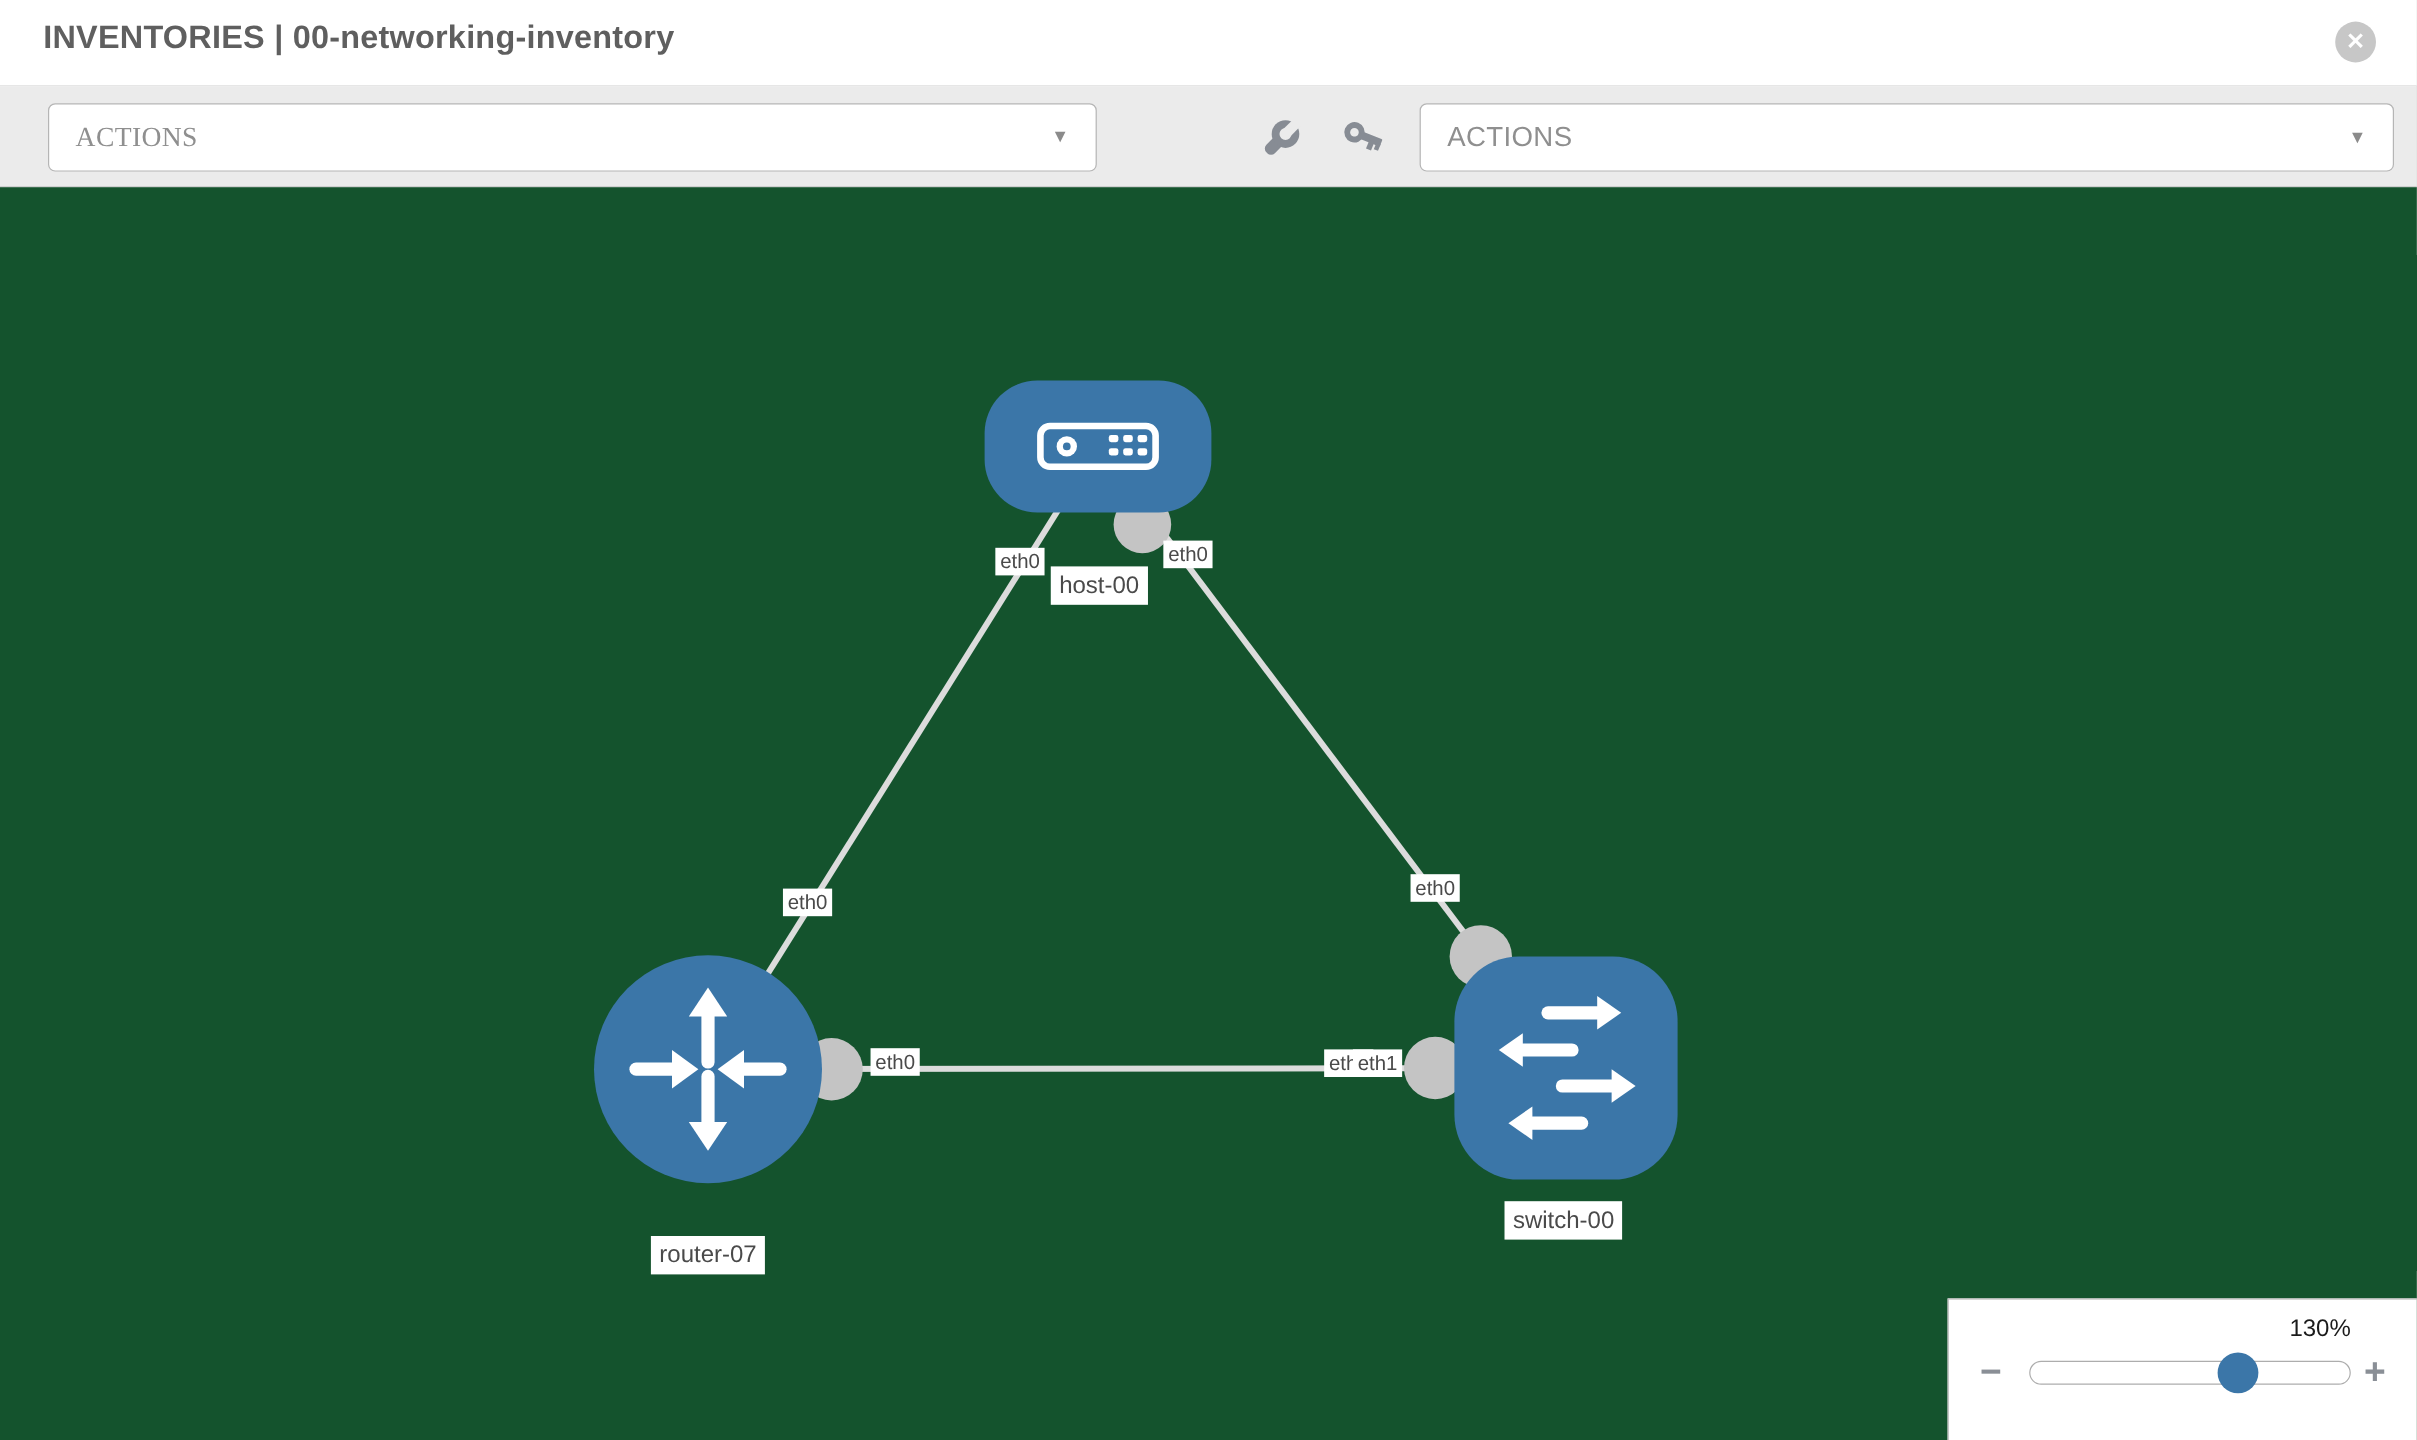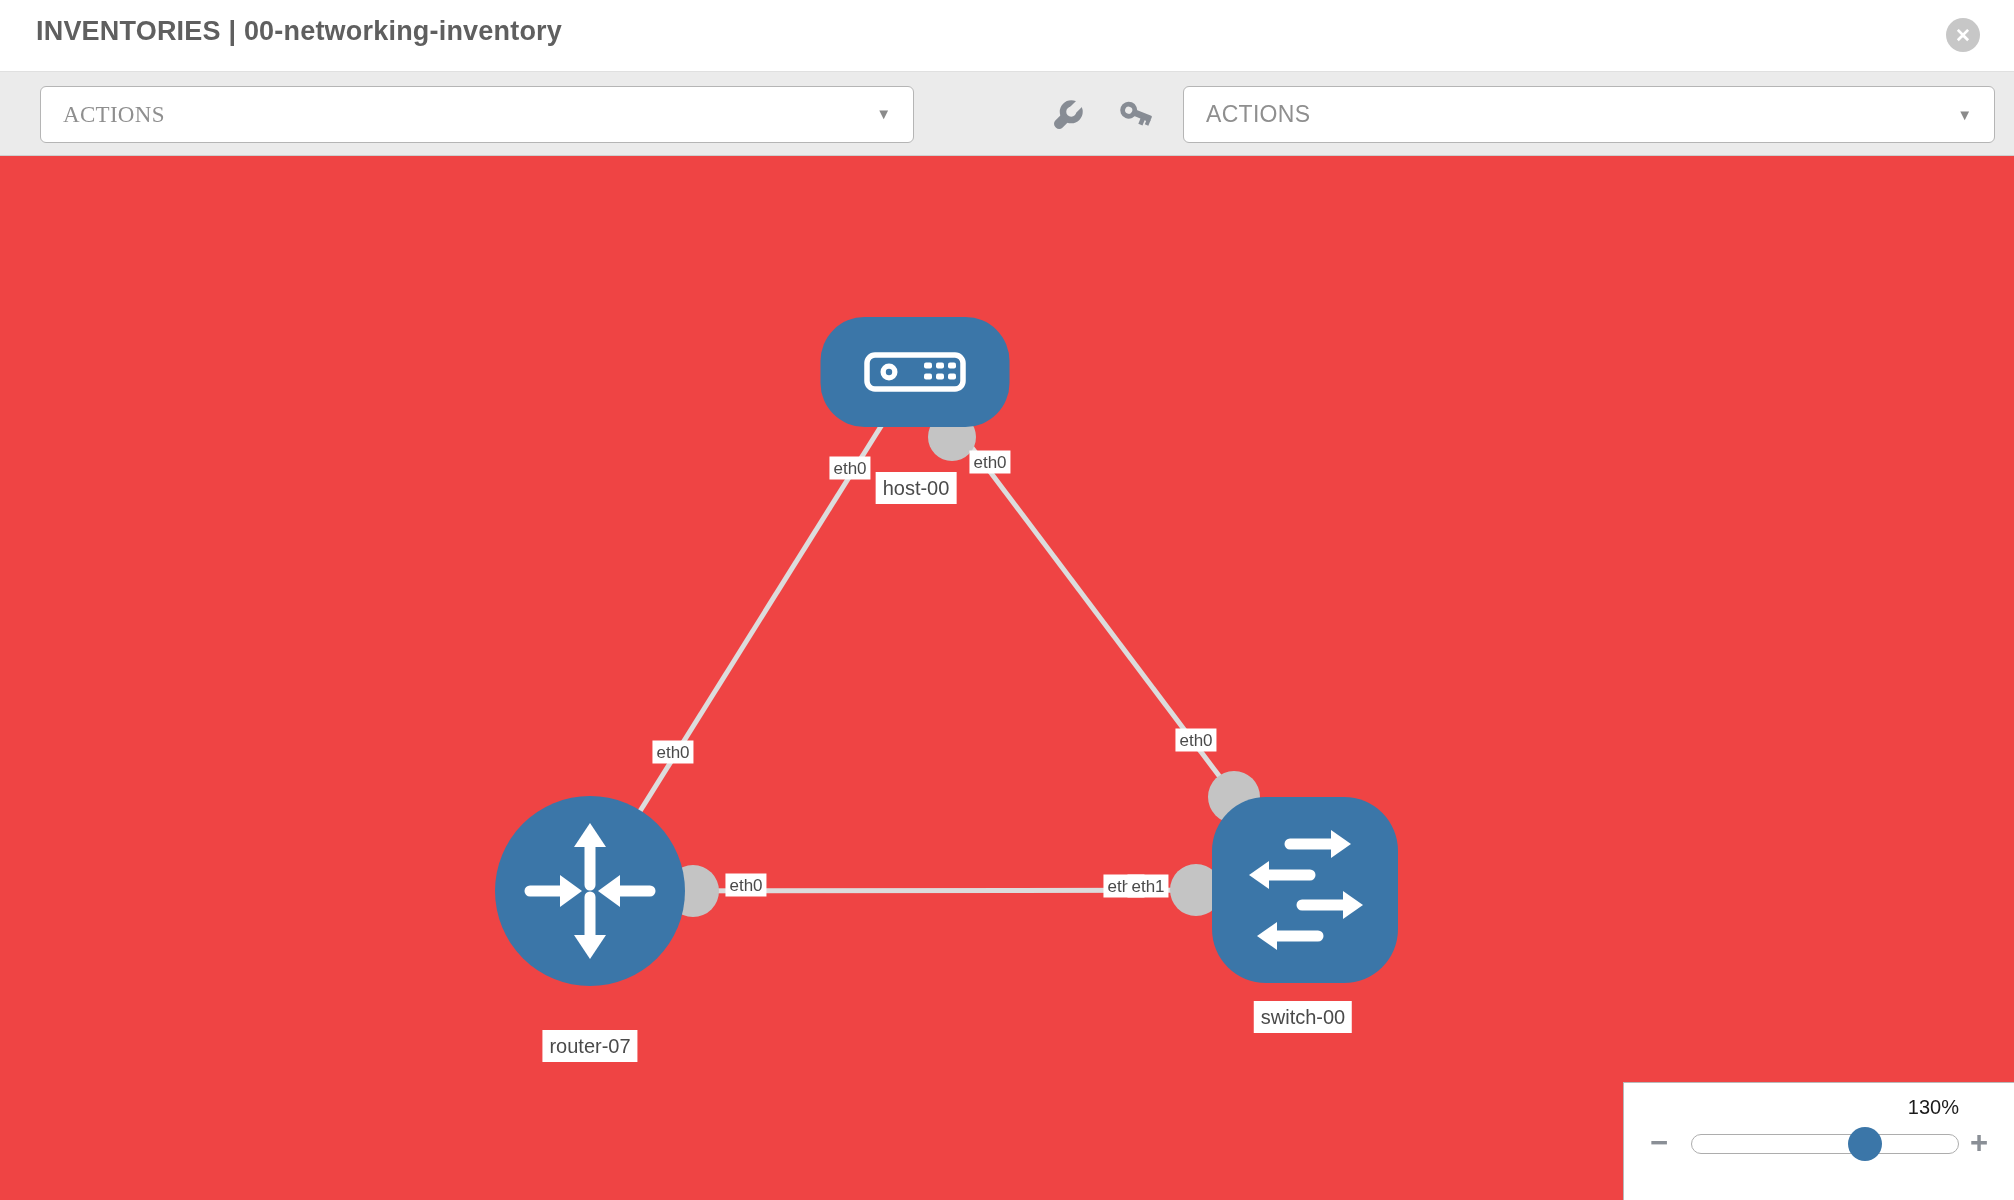--- a/index.html
+++ b/index.html
@@ -40,21 +40,21 @@
   .select-box .caret{font-size:15px;color:#8b8b8b;}
   #actions-select{left:40px;width:874px;font-family:Liberation Serif, serif;}
   #search-select{left:1183px;width:812px;}
   .tool-icon{position:absolute;top:26px;width:36px;height:36px;cursor:pointer;}
   #wrench-btn{left:1049px;}
   #key-btn{left:1117px;}
 
   
   .canvas{
     position:absolute;left:0;top:156px;width:2014px;height:1044px;
-    background:#ef4444;overflow:hidden;
+    background:#14532d;overflow:hidden;
   }
   .canvas svg{position:absolute;left:0;top:0;}
   #labels-layer{position:absolute;left:0;top:0;width:100%;height:100%;pointer-events:none;}
   .iface-label,.node-label{
     position:absolute;transform:translate(-50%,-50%);
     background:#ffffff;color:#4a4a4a;white-space:nowrap;pointer-events:auto;
   }
   .iface-label{font-size:17px;padding:1px 4px;line-height:21px;}
   .node-label{font-size:20px;padding:2px 7px;line-height:28px;margin-top:33px;}
 

